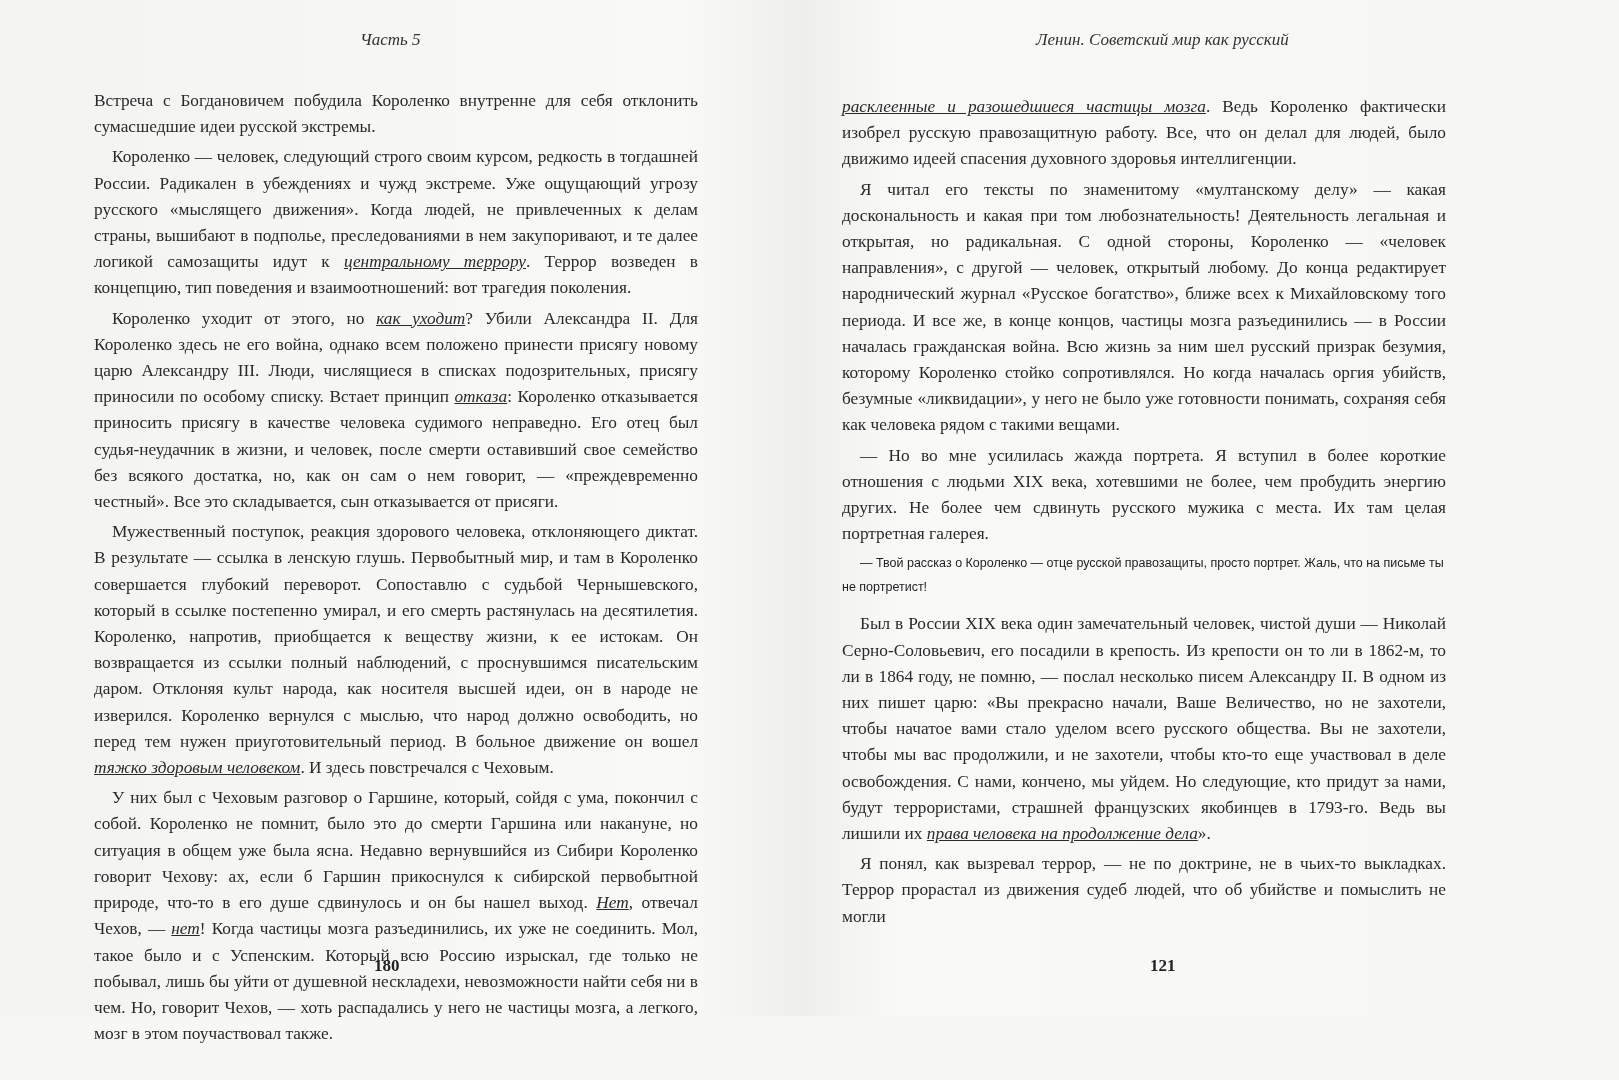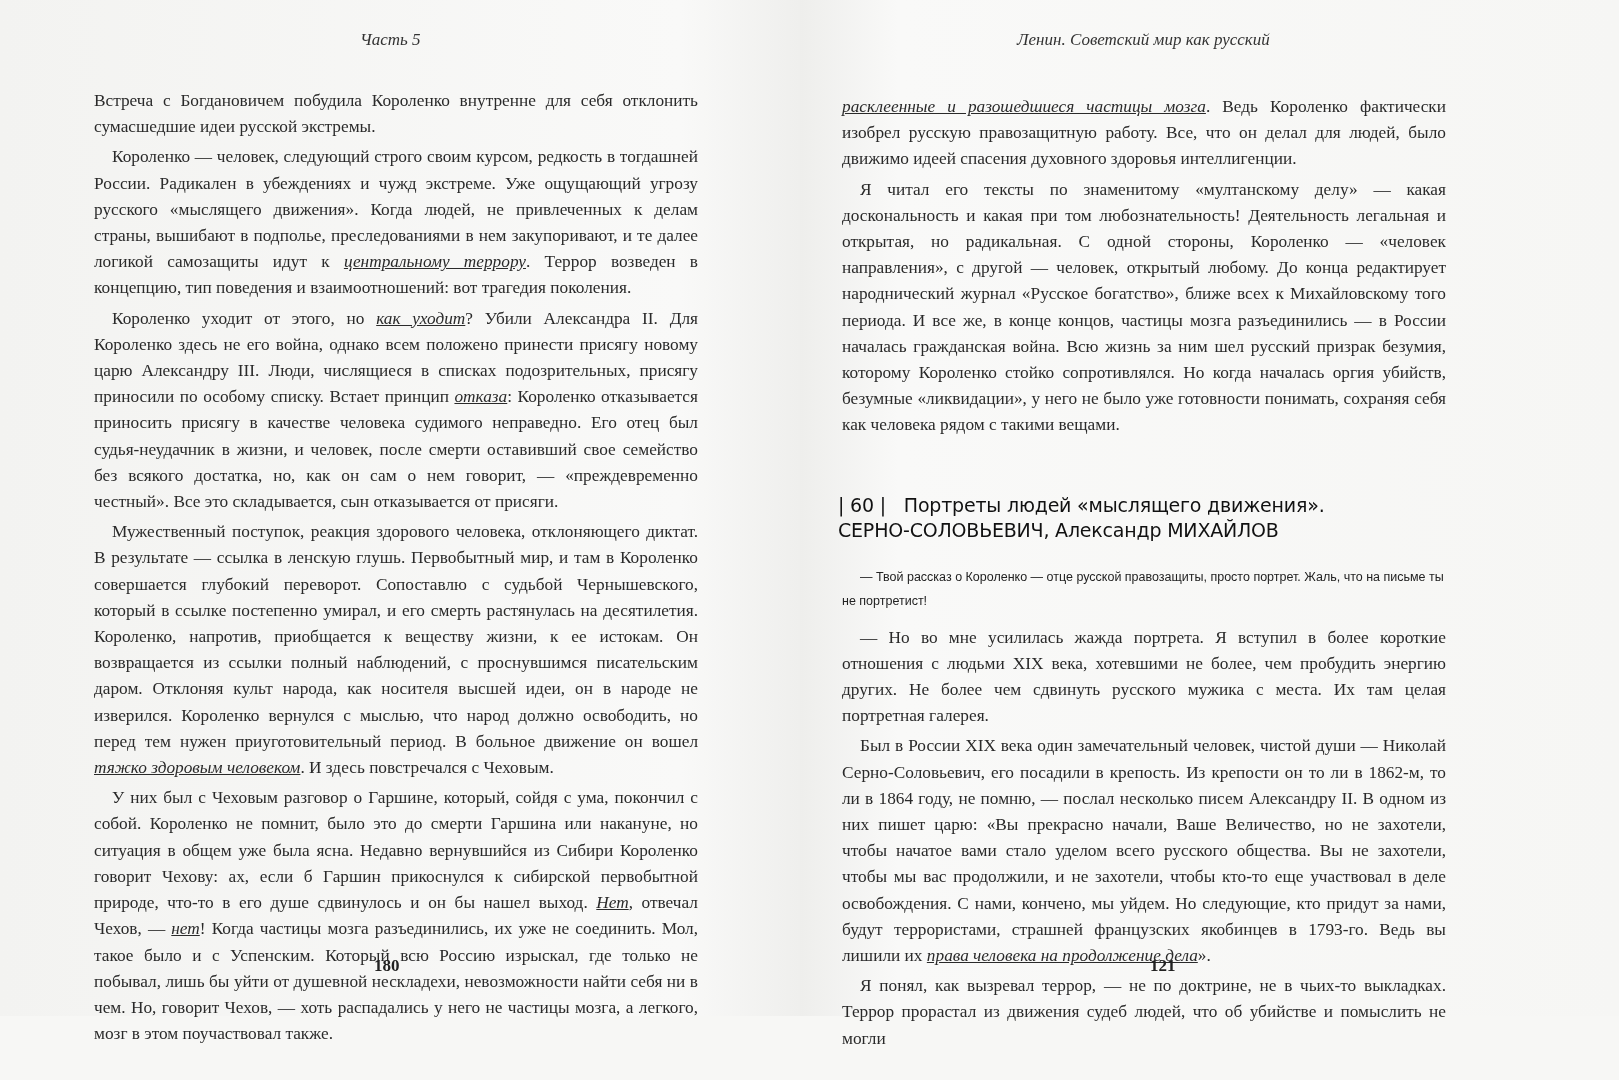--- a/index.html
+++ b/index.html
@@ -10,21 +10,21 @@
     color: #2a2a2a;
   }
   .spread { position: relative; width: 1619px; height: 1080px; }
   .page { position: absolute; top: 0; height: 1016px; }
   .page.left { left: 0; width: 800px; background: linear-gradient(to right, #f3f3f1 0%, #f9f9f8 85%, #efefed 100%); }
   .page.right { left: 800px; width: 819px; background: linear-gradient(to right, #eeeeec 0%, #f9f9f8 12%, #f6f6f4 100%); }
   .running-head {
     position: absolute; top: 30px; font-style: italic; font-size: 17px; color: #333;
   }
   .left .running-head { left: 360px; }
-  .right .running-head { left: 217px; }
+  .right .running-head { left: 236px; }
   .text-block { position: absolute; top: 84px; font-size: 17.3px; line-height: 26.2px; text-align: justify; }
   .left .text-block { left: 90px; width: 612px; }
   .right .text-block { left: 38px; width: 612px; top: 90px; }
   p { margin: 4px; text-indent: 0; }
   p.indent { text-indent: 18px; }
   em { font-style: italic; text-decoration: underline; }
   .section-heading {
     font-family: "DejaVu Sans", "Liberation Sans", sans-serif;
     font-size: 19px; line-height: 25px; font-weight: normal; color: #111;
     margin: 54px 0 22px 0; text-align: left; letter-spacing: -0.2px;
@@ -57,26 +57,22 @@
     </div>
     <div class="folio">180</div>
   </div>
 
   <div class="page right">
     <div class="running-head">Ленин. Советский мир как русский</div>
     <div class="text-block">
       <p><em>расклеенные и разошедшиеся частицы мозга</em><span>. Ведь Короленко фактически изобрел русскую правозащитную работу. Все, что он делал для людей, было движимо идеей спасения духовного здоровья интеллигенции.</span></p>
       <p class="indent">Я читал его тексты по знаменитому «мултанскому делу» — какая доскональность и какая при том любознательность! Деятельность легальная и открытая, но радикальная. С одной стороны, Короленко — «человек направления», с другой — человек, открытый любому. До конца редактирует народнический журнал «Русское богатство», ближе всех к Михайловскому того периода. И все же, в конце концов, частицы мозга разъединились — в России началась гражданская война. Всю жизнь за ним шел русский призрак безумия, которому Короленко стойко сопротивлялся. Но когда началась оргия убийств, безумные «ликвидации», у него не было уже готовности понимать, сохраняя себя как человека рядом с такими вещами.</p>
 
-      <div class="section-heading">
-        <div><span class="num">| 60 |</span><span>Портреты людей «мыслящего движения».</span></div>
-        <div>СЕРНО-СОЛОВЬЕВИЧ, Александр МИХАЙЛОВ</div>
-      </div>
 
+      <p class="indent">— Но во мне усилилась жажда портрета. Я вступил в более короткие отношения с людьми XIX века, хотевшими не более, чем пробудить энергию других. Не более чем сдвинуть русского мужика с места. Их там целая портретная галерея.</p>
       <p class="indent dialog-small">— Твой рассказ о Короленко — отце русской правозащиты, просто портрет. Жаль, что на письме ты не портретист!</p>
-      <p class="indent">— Но во мне усилилась жажда портрета. Я вступил в более короткие отношения с людьми XIX века, хотевшими не более, чем пробудить энергию других. Не более чем сдвинуть русского мужика с места. Их там целая портретная галерея.</p>
       <p class="indent"><span>Был в России XIX века один замечательный человек, чистой души — Николай Серно-Соловьевич, его посадили в крепость. Из крепости он то ли в 1862-м, то ли в 1864 году, не помню, — послал несколько писем Александру II. В одном из них пишет царю: «Вы прекрасно начали, Ваше Величество, но не захотели, чтобы начатое вами стало уделом всего русского общества. Вы не захотели, чтобы мы вас продолжили, и не захотели, чтобы кто-то еще участвовал в деле освобождения. С нами, кончено, мы уйдем. Но следующие, кто придут за нами, будут террористами, страшней французских якобинцев в 1793-го. Ведь вы лишили их </span><em>права человека на продолжение дела</em><span>».</span></p>
       <p class="indent">Я понял, как вызревал террор, — не по доктрине, не в чьих-то выкладках. Террор прорастал из движения судеб людей, что об убийстве и помыслить не могли</p>
     </div>
     <div class="folio">121</div>
   </div>
 
 </div>
 
 </body></html>

